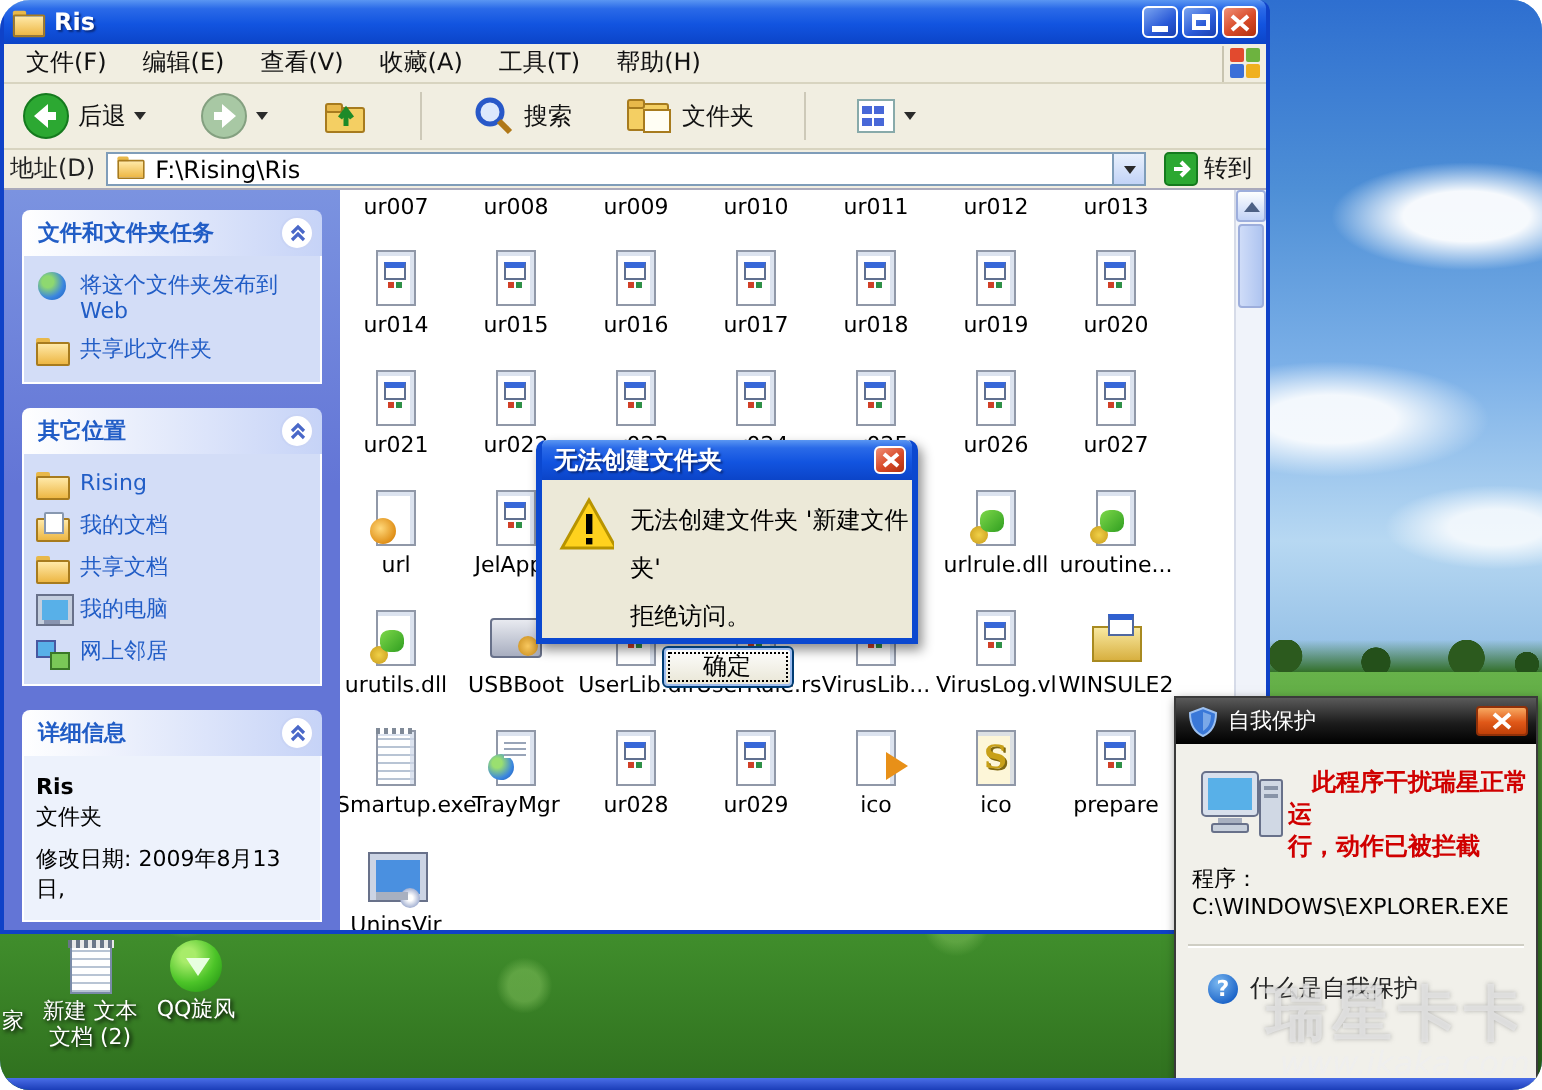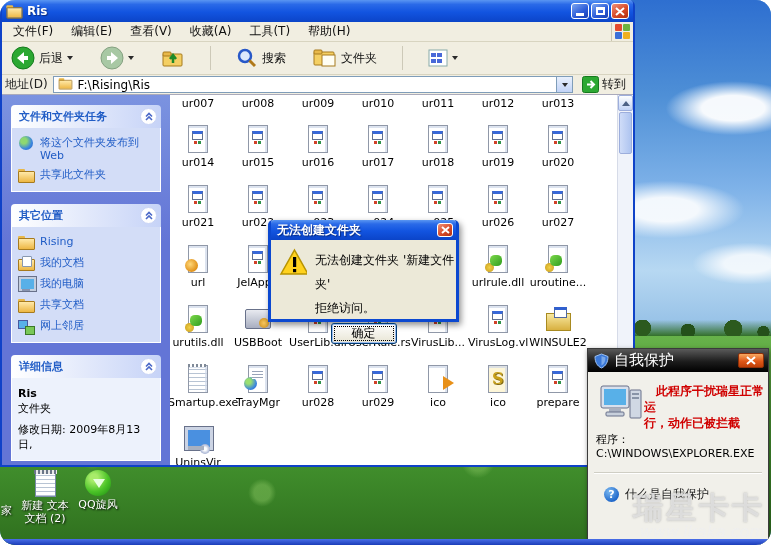--- a/index.html
+++ b/index.html
@@ -186,21 +186,21 @@
   .xd-btnrow { text-align: center; margin-top: 1px; }
   .xd-ok { width: 66px; height: 21px; font: 12px "DejaVu Sans", sans-serif; color: #000;
     background: linear-gradient(#fefefe,#e8e5d4); border: 1px solid #003c74; border-radius: 3px;
     outline: 1px dotted #000; outline-offset: -4px; box-shadow: 0 0 0 1px #9dbdf0 inset; }
 
   
   .rising { position: absolute; left: 587px; top: 348px; width: 182px; height: 215px; z-index: 40;
     background: #f1f0ea; border: 1px solid #3a3a3a; box-shadow: 1px 2px 5px rgba(0,0,0,.5); }
   .r-title { height: 23px; display: flex; align-items: center; gap: 5px; padding: 0 4px 0 6px;
     background: linear-gradient(180deg,#5a5a5a,#1c1c1c 55%,#000); }
-  .r-title-text { color: #fff; font-size: 15px; flex: 1; }
+  .r-title-text { color: #fff; font-size: 11px; flex: 1; }
   .r-close { width: 26px; height: 15px; border-radius: 2px; border: 1px solid #903008;
     background: linear-gradient(#f8a860,#e05818 55%,#c04008);
     display: flex; align-items: center; justify-content: center; }
   .r-body { position: relative; height: 190px; }
   .r-comp { position: absolute; left: 12px; top: 10px; }
   .r-msg { position: absolute; left: 56px; top: 11px; width: 120px; color: #d00000; font-weight: bold;
     font-size: 12px; line-height: 16px; }
   .r-msg .l1 { text-indent: 12px; }
   .r-prog { position: absolute; left: 8px; top: 60px; font-size: 11px; color: #000; width: 170px; }
   .r-sep { position: absolute; left: 6px; right: 6px; top: 100px; border-top: 1px solid #cfcec4;
@@ -390,27 +390,27 @@
                 <span class="si si-folder"></span>
                 <span class="p-label">Rising</span>
               </div>
 
               <div class="p-item">
                 <span class="si si-docs"></span>
                 <span class="p-label">我的文档</span>
               </div>
 
               <div class="p-item">
+                <span class="si si-docs2"></span>
+                <span class="p-label">共享文档</span>
+              </div>
+
+              <div class="p-item">
                 <span class="si si-computer"></span>
                 <span class="p-label">我的电脑</span>
-              </div>
-
-              <div class="p-item">
-                <span class="si si-docs2"></span>
-                <span class="p-label">共享文档</span>
               </div>
 
               <div class="p-item">
                 <span class="si si-network"></span>
                 <span class="p-label">网上邻居</span>
               </div>
             </div>
         </div>
         <div class="panel">
           <div class="panel-h">

